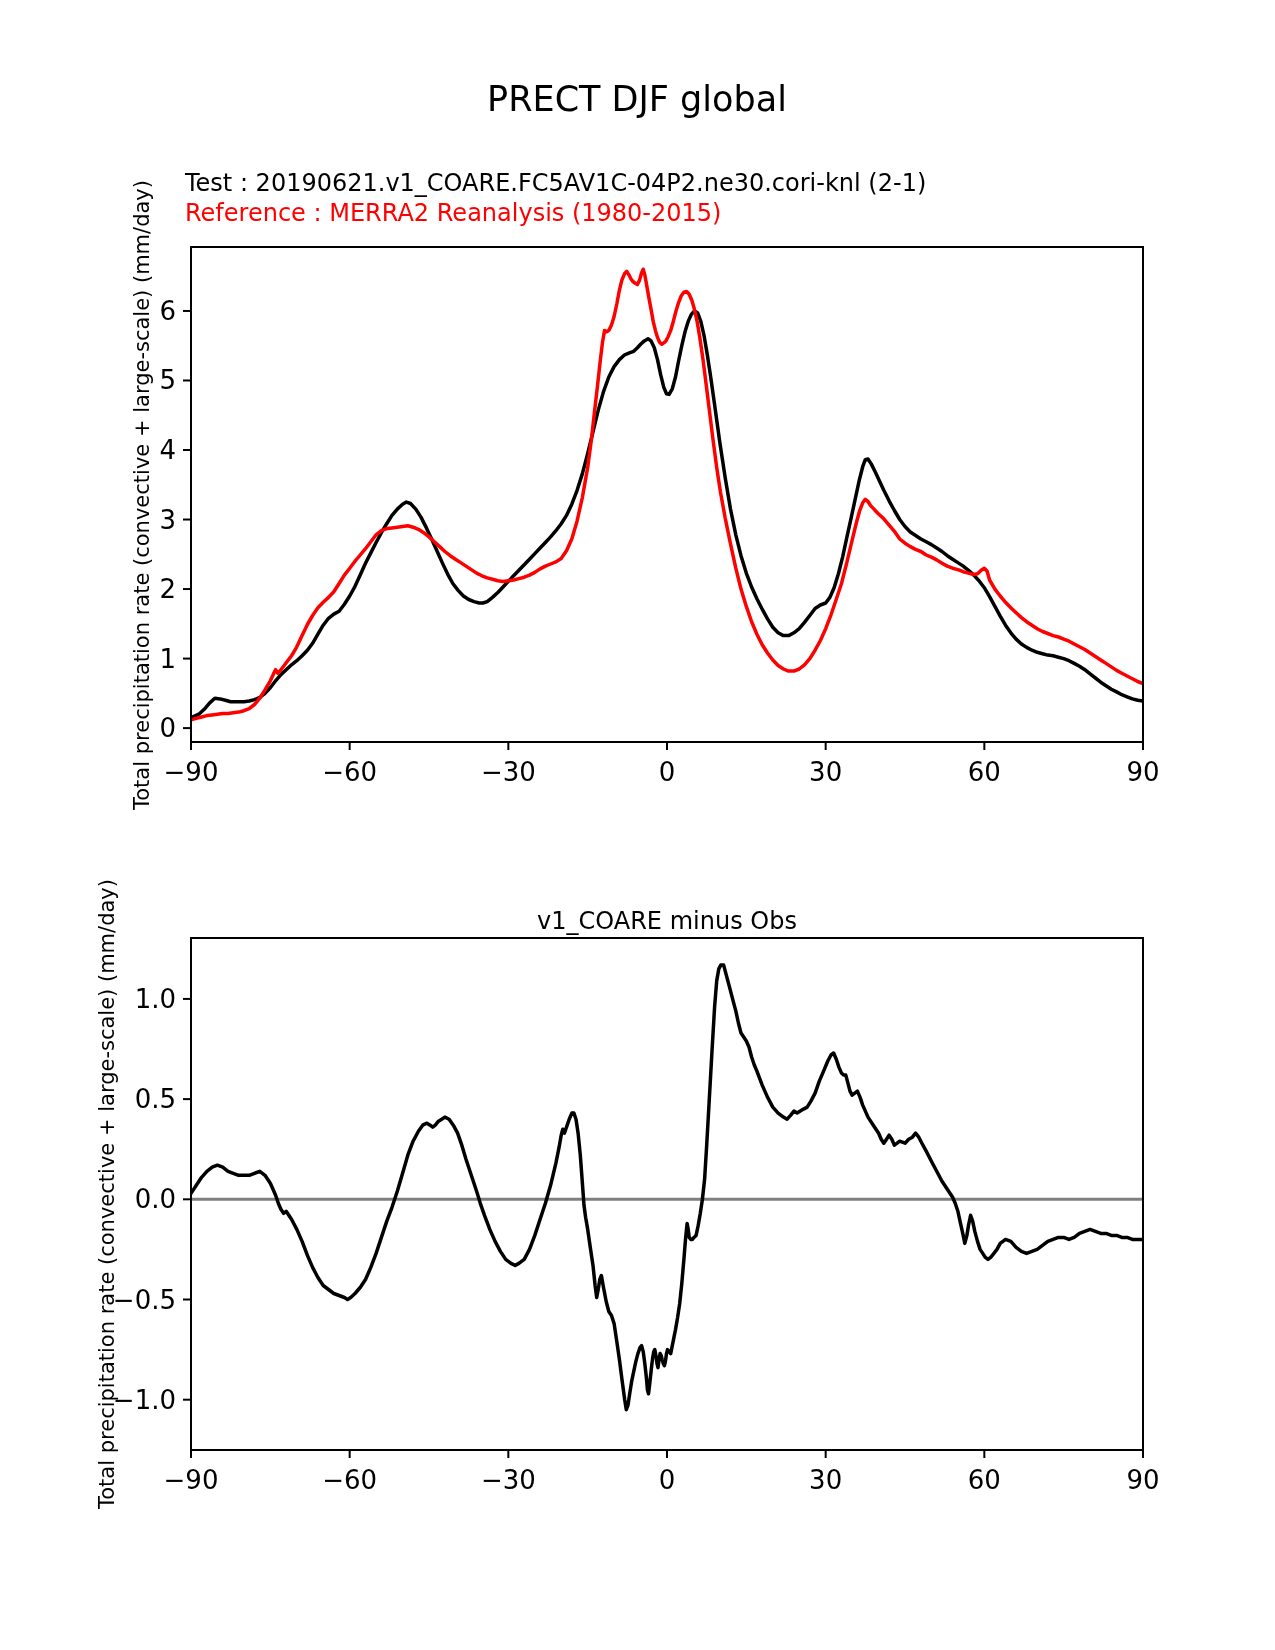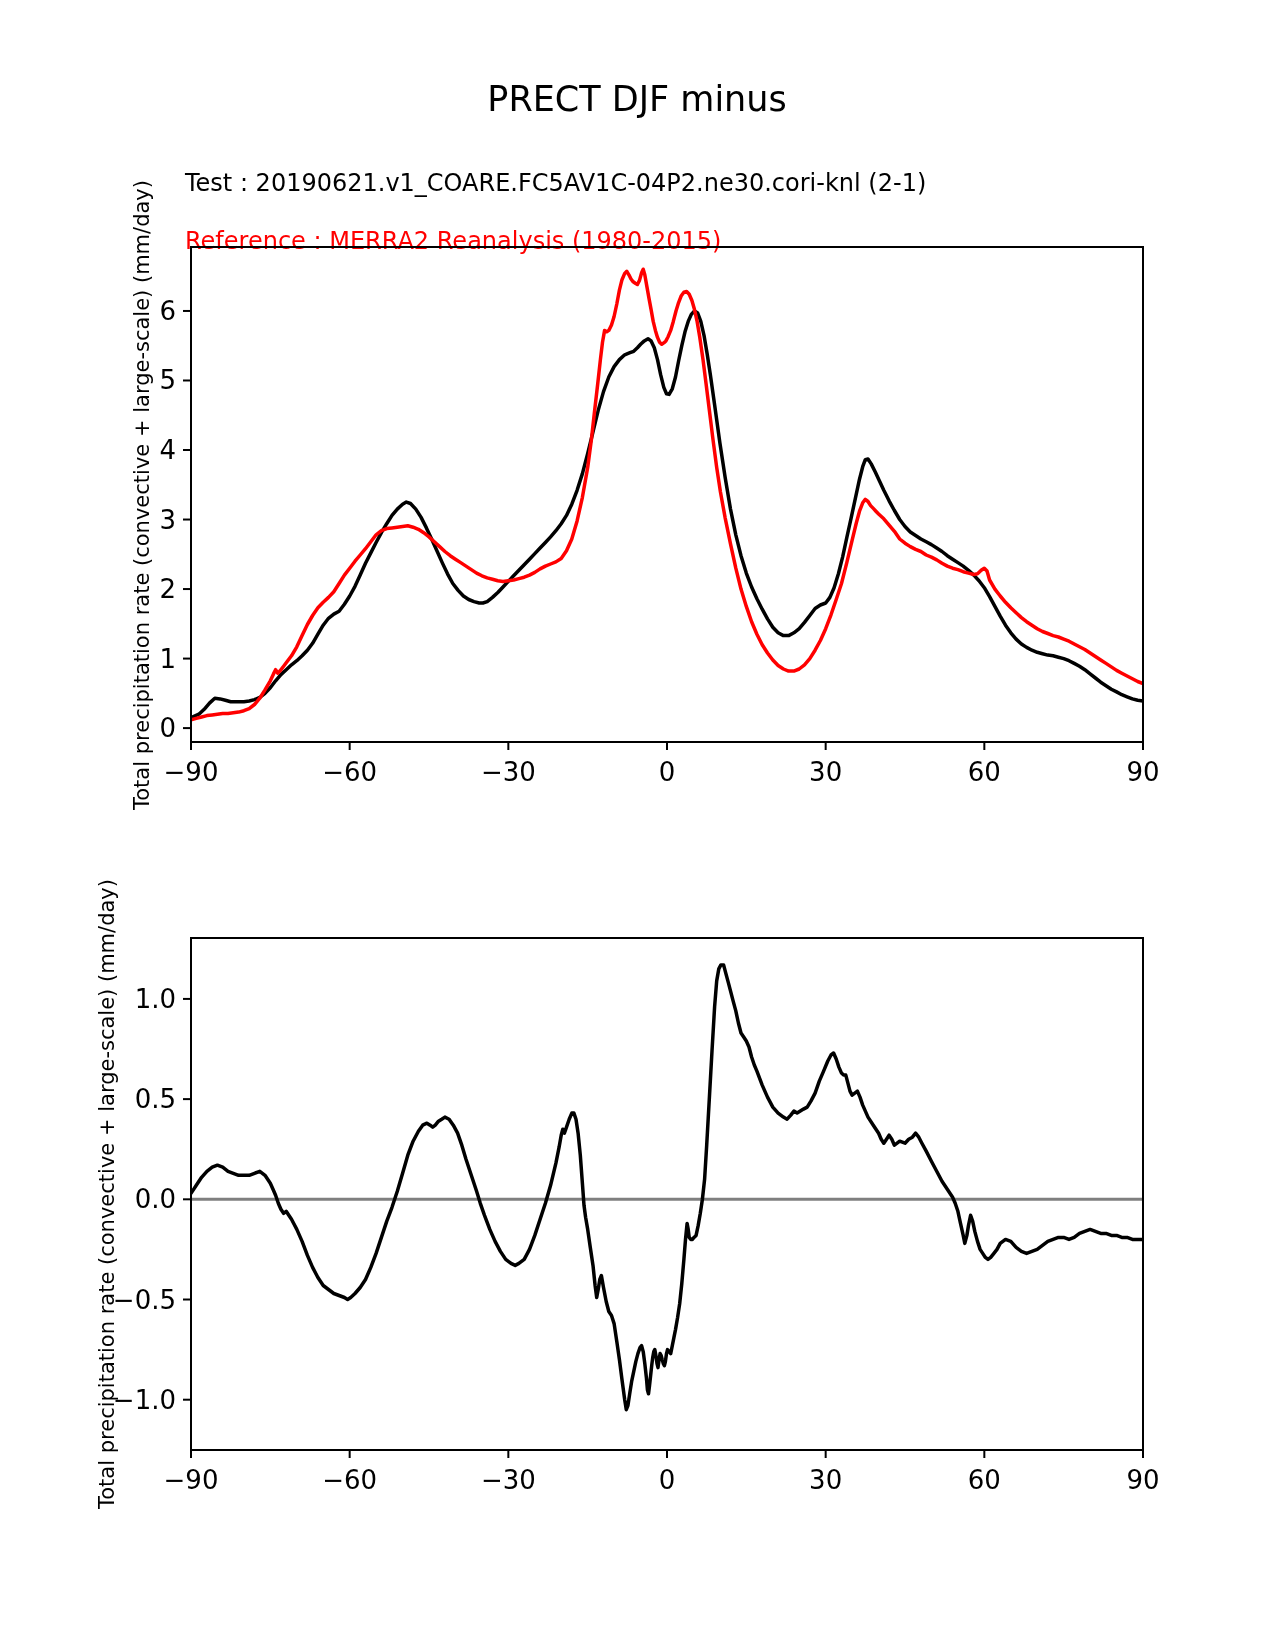--- a/index.html
+++ b/index.html
@@ -10,44 +10,45 @@
   }
   .abs{position:absolute; white-space:nowrap;}
   #main-title{
     left:237px; top:80px; width:800px; text-align:center;
     font-size:35px; line-height:38px; color:#000;
   }
   #test-line{
     left:185px; top:170px; font-size:24px; line-height:27px; color:#000;
   }
   #ref-line{
-    left:185px; top:200px; font-size:24px; line-height:27px;margin-top:28px;
+    left:185px; top:200px; font-size:24px; line-height:27px;
   }
   #bottom-title{
     left:367px; top:908px; width:600px; text-align:center;
     font-size:24px; line-height:26px; color:#000;
   }
   .ylabel{
     position:absolute; width:2000px; text-align:center;
     font-size:21px; line-height:22px;
     transform:rotate(-90deg);
   }
   #ylabel-top{ left:-858px; top:484px; }
   #ylabel-bottom{ left:-893px; top:1183px; }
   svg{position:absolute; left:0; top:0;}
   svg text{font-family:"DejaVu Sans", sans-serif;}
 </style>
 </head>
 <body>
 
 <div id="figure">
-  <div class="abs" id="main-title">PRECT DJF minus</div>
+  <div class="abs" id="main-title">PRECT DJF global</div>
   <div class="abs" id="test-line" style="color: rgb(0, 0, 0);">Test : 20190621.v1_COARE.FC5AV1C-04P2.ne30.cori-knl (2-1)</div>
   <div class="abs" id="ref-line" style="color: rgb(255, 0, 0);">Reference : MERRA2 Reanalysis (1980-2015)</div>
   <div class="ylabel" id="ylabel-top">Total precipitation rate (convective + large-scale) (mm/day)</div>
+  <div class="abs" id="bottom-title">v1_COARE minus Obs</div>
   <div class="ylabel" id="ylabel-bottom">Total precipitation rate (convective + large-scale) (mm/day)</div>
   <svg id="plot-svg" width="1275" height="1650">
       <clipPath id="clip0">
         <rect x="191" y="247" width="952" height="495"></rect>
       </clipPath>
       <path d="M191.0 717.7 L198.9 714.2 L204.2 709.3 L209.5 703.1 L214.8 698.2 L220.1 698.9 L225.4 700.3 L230.7 701.7 L238.6 701.7 L243.9 701.7 L249.2 701.0 L254.5 699.6 L259.8 697.5 L265.0 693.3 L270.3 687.8 L275.6 680.8 L280.9 674.6 L286.2 669.7 L291.5 664.8 L296.8 660.7 L302.1 655.8 L307.4 650.2 L312.6 643.3 L317.9 634.2 L323.2 625.2 L328.5 618.3 L333.8 614.1 L339.1 611.3 L344.4 604.3 L349.7 596.0 L355.0 586.3 L360.2 575.1 L365.5 563.3 L370.8 552.9 L376.1 542.5 L381.4 532.7 L386.7 523.7 L392.0 515.4 L397.3 509.1 L402.6 504.2 L406.3 502.1 L410.5 503.5 L415.8 509.1 L421.1 517.4 L426.4 527.9 L431.6 539.0 L436.9 550.8 L442.2 562.6 L447.5 573.8 L452.8 583.5 L458.1 590.4 L463.4 596.0 L468.7 599.5 L474.0 601.6 L479.2 603.0 L482.9 603.0 L487.2 601.6 L492.5 597.4 L497.8 592.5 L503.0 587.0 L508.3 581.4 L513.6 575.8 L518.9 570.3 L524.2 564.7 L529.5 559.2 L534.8 553.6 L540.1 548.0 L545.4 542.5 L550.6 536.9 L555.9 530.7 L561.2 523.7 L566.5 515.4 L571.8 504.2 L577.1 490.3 L582.4 473.6 L587.7 453.5 L593.0 431.9 L598.2 410.4 L603.5 391.6 L608.8 377.0 L614.1 366.6 L619.4 359.6 L624.7 354.8 L630.0 352.7 L633.7 351.3 L637.4 347.8 L640.6 344.3 L644.3 340.9 L648.0 338.8 L651.1 340.9 L654.3 347.8 L657.5 359.6 L660.7 374.9 L663.8 387.4 L666.5 393.7 L669.1 394.4 L672.3 388.8 L675.5 377.0 L678.6 361.0 L681.8 345.7 L685.0 331.8 L688.2 321.4 L691.3 314.4 L694.5 311.0 L697.7 313.0 L700.8 321.4 L704.0 335.3 L707.2 354.1 L710.4 374.9 L714.6 404.8 L719.9 443.1 L725.2 477.8 L730.5 509.1 L735.8 534.8 L741.0 555.7 L746.3 573.1 L751.6 587.0 L756.9 598.8 L762.2 609.2 L767.5 618.9 L772.8 627.3 L778.1 632.8 L783.4 635.6 L788.6 635.6 L793.9 632.8 L799.2 628.7 L804.5 622.4 L809.8 615.5 L815.1 608.5 L820.4 605.0 L825.7 603.0 L829.9 597.4 L834.1 587.7 L838.4 573.8 L842.6 557.1 L846.8 537.6 L851.1 518.1 L855.3 498.7 L859.5 479.2 L862.7 466.7 L865.3 459.7 L868.0 459.0 L871.2 463.9 L875.4 472.3 L879.6 481.3 L883.8 490.3 L889.1 500.8 L894.4 510.5 L899.7 519.5 L905.0 526.5 L910.3 532.0 L915.6 535.5 L920.9 539.0 L926.2 541.8 L931.4 544.6 L936.7 548.0 L942.0 551.5 L947.3 555.7 L952.6 559.2 L957.9 562.6 L963.2 566.1 L968.5 570.3 L973.8 575.1 L979.0 580.7 L984.3 587.7 L989.6 596.7 L994.9 606.4 L1000.2 616.2 L1005.5 625.2 L1010.8 632.8 L1016.1 639.1 L1021.4 644.0 L1026.6 647.4 L1031.9 650.2 L1037.2 652.3 L1042.5 653.7 L1047.8 655.1 L1053.1 655.8 L1058.4 657.2 L1063.7 658.6 L1069.0 660.7 L1074.2 663.4 L1079.5 666.2 L1084.8 669.7 L1090.1 673.9 L1095.4 678.0 L1100.7 682.2 L1106.0 685.7 L1111.3 689.2 L1116.6 691.9 L1121.8 694.7 L1127.1 696.8 L1132.4 698.9 L1137.7 700.3 L1143.0 701.0" fill="none" stroke="#000000" stroke-width="3.5" stroke-linejoin="round" stroke-linecap="round" clip-path="url(#clip0)"></path>
       <path d="M191.0 719.8 L196.3 718.4 L201.6 717.0 L206.9 715.6 L212.2 714.9 L217.4 714.2 L222.7 713.5 L228.0 713.5 L233.3 712.8 L238.6 712.1 L243.9 710.7 L249.2 708.6 L254.5 704.5 L259.8 698.2 L265.0 689.9 L270.3 680.8 L273.5 673.9 L275.6 669.7 L277.7 673.2 L279.9 671.1 L283.6 666.2 L286.2 662.7 L291.5 655.8 L296.8 646.8 L302.1 635.6 L307.4 624.5 L312.6 615.5 L317.9 607.8 L323.2 602.3 L328.5 597.4 L333.8 591.8 L339.1 583.5 L344.4 575.1 L349.7 568.2 L355.0 561.2 L360.2 555.0 L365.5 548.7 L370.8 541.8 L376.1 534.8 L381.4 530.7 L386.7 528.6 L392.0 527.9 L397.3 527.2 L402.6 526.5 L407.8 525.8 L413.1 527.2 L418.4 529.3 L423.7 532.7 L429.0 536.9 L434.3 541.8 L439.6 546.6 L444.9 551.5 L450.2 555.7 L455.4 559.2 L460.7 562.6 L466.0 566.1 L471.3 569.6 L476.6 573.1 L481.9 575.8 L487.2 577.9 L492.5 579.3 L497.8 580.7 L503.0 581.4 L508.3 580.7 L513.6 580.0 L518.9 578.6 L524.2 577.2 L529.5 575.1 L534.8 572.4 L540.1 568.9 L545.4 566.1 L550.6 564.0 L555.9 561.9 L561.2 558.5 L566.5 550.8 L571.8 539.0 L577.1 520.9 L582.4 497.3 L587.7 467.4 L591.4 439.6 L594.5 411.8 L597.7 384.0 L600.4 359.6 L602.5 342.2 L604.6 330.4 L606.7 331.8 L608.8 330.4 L611.5 324.9 L614.1 316.5 L616.8 304.0 L619.4 290.1 L622.0 279.7 L624.7 273.4 L626.8 271.3 L628.9 274.8 L631.0 279.0 L633.2 281.8 L635.3 283.2 L637.4 284.5 L639.5 280.4 L641.6 272.7 L643.2 269.2 L644.8 274.8 L646.9 286.6 L649.0 298.4 L651.1 309.6 L653.2 321.4 L655.4 330.4 L657.5 337.4 L659.6 342.2 L661.7 344.3 L663.8 342.9 L665.9 340.9 L668.1 336.7 L670.7 330.4 L673.3 321.4 L676.0 311.0 L678.6 302.6 L681.3 295.7 L683.9 292.2 L686.6 291.5 L689.2 294.3 L691.9 300.5 L694.5 309.6 L697.1 321.4 L699.8 337.4 L703.0 359.6 L706.1 384.0 L709.3 409.7 L713.0 439.6 L716.7 467.4 L720.4 491.7 L725.2 518.1 L730.5 543.9 L735.8 568.2 L741.0 589.1 L746.3 606.4 L751.6 621.7 L756.9 634.2 L762.2 644.7 L767.5 653.0 L772.8 660.0 L778.1 665.5 L783.4 669.0 L788.6 671.1 L793.9 671.1 L799.2 669.0 L804.5 664.8 L809.8 658.6 L815.1 650.2 L820.4 640.5 L825.7 628.7 L831.0 614.8 L836.2 599.5 L841.5 583.5 L846.8 562.6 L852.1 540.4 L856.3 523.0 L859.5 511.2 L862.7 502.8 L865.3 499.4 L868.0 501.5 L870.6 505.6 L873.3 508.4 L875.9 511.2 L878.6 514.0 L883.8 518.8 L889.1 525.1 L894.4 531.3 L899.7 539.0 L905.0 543.2 L910.3 546.6 L915.6 549.4 L920.9 551.5 L926.2 555.0 L931.4 557.1 L936.7 559.9 L942.0 563.3 L947.3 566.1 L952.6 568.2 L957.9 569.6 L963.2 571.7 L968.5 573.1 L973.8 574.5 L977.5 573.8 L981.2 570.3 L984.3 568.2 L987.0 571.0 L989.6 580.0 L994.9 589.1 L1000.2 596.0 L1005.5 602.3 L1010.8 607.8 L1016.1 612.7 L1021.4 617.6 L1026.6 621.7 L1031.9 625.2 L1037.2 628.7 L1042.5 631.5 L1047.8 633.5 L1053.1 635.6 L1058.4 637.0 L1063.7 639.1 L1069.0 641.2 L1074.2 644.0 L1079.5 646.8 L1084.8 649.5 L1090.1 653.0 L1095.4 656.5 L1100.7 660.0 L1106.0 663.4 L1111.3 666.9 L1116.6 670.4 L1121.8 673.2 L1127.1 676.0 L1132.4 678.7 L1137.7 681.5 L1143.0 683.6" fill="none" stroke="#ff0000" stroke-width="3.5" stroke-linejoin="round" stroke-linecap="round" clip-path="url(#clip0)"></path>
       <rect x="191" y="247" width="952" height="495" fill="none" stroke="#000000" stroke-width="2"></rect>
       <line x1="191" y1="742" x2="191" y2="750" stroke="#000" stroke-width="2"></line>
       <text x="191" y="781" text-anchor="middle" font-size="26px" fill="#000">−90</text>

